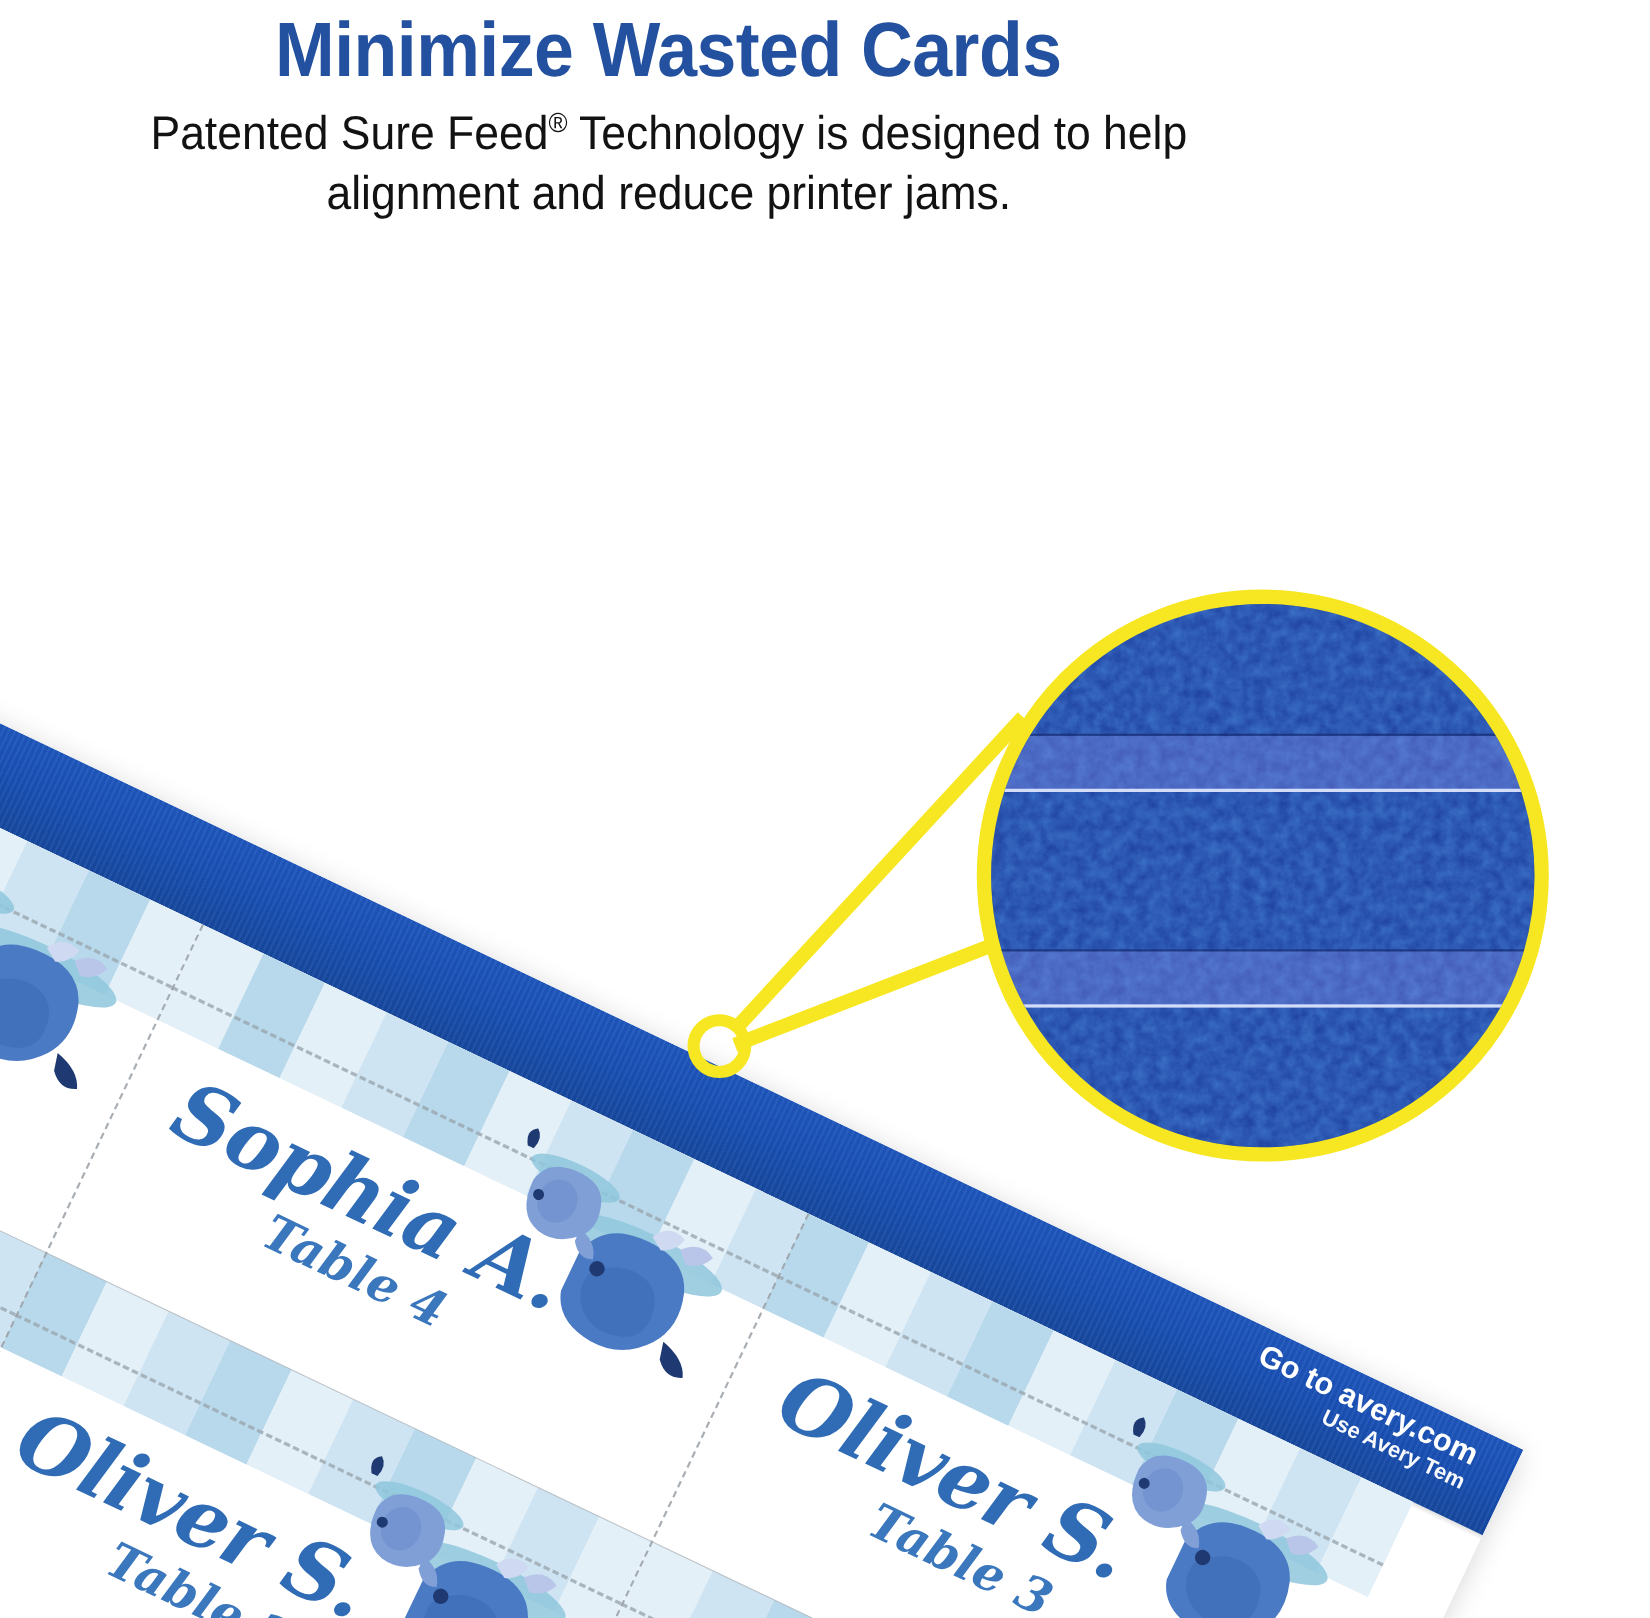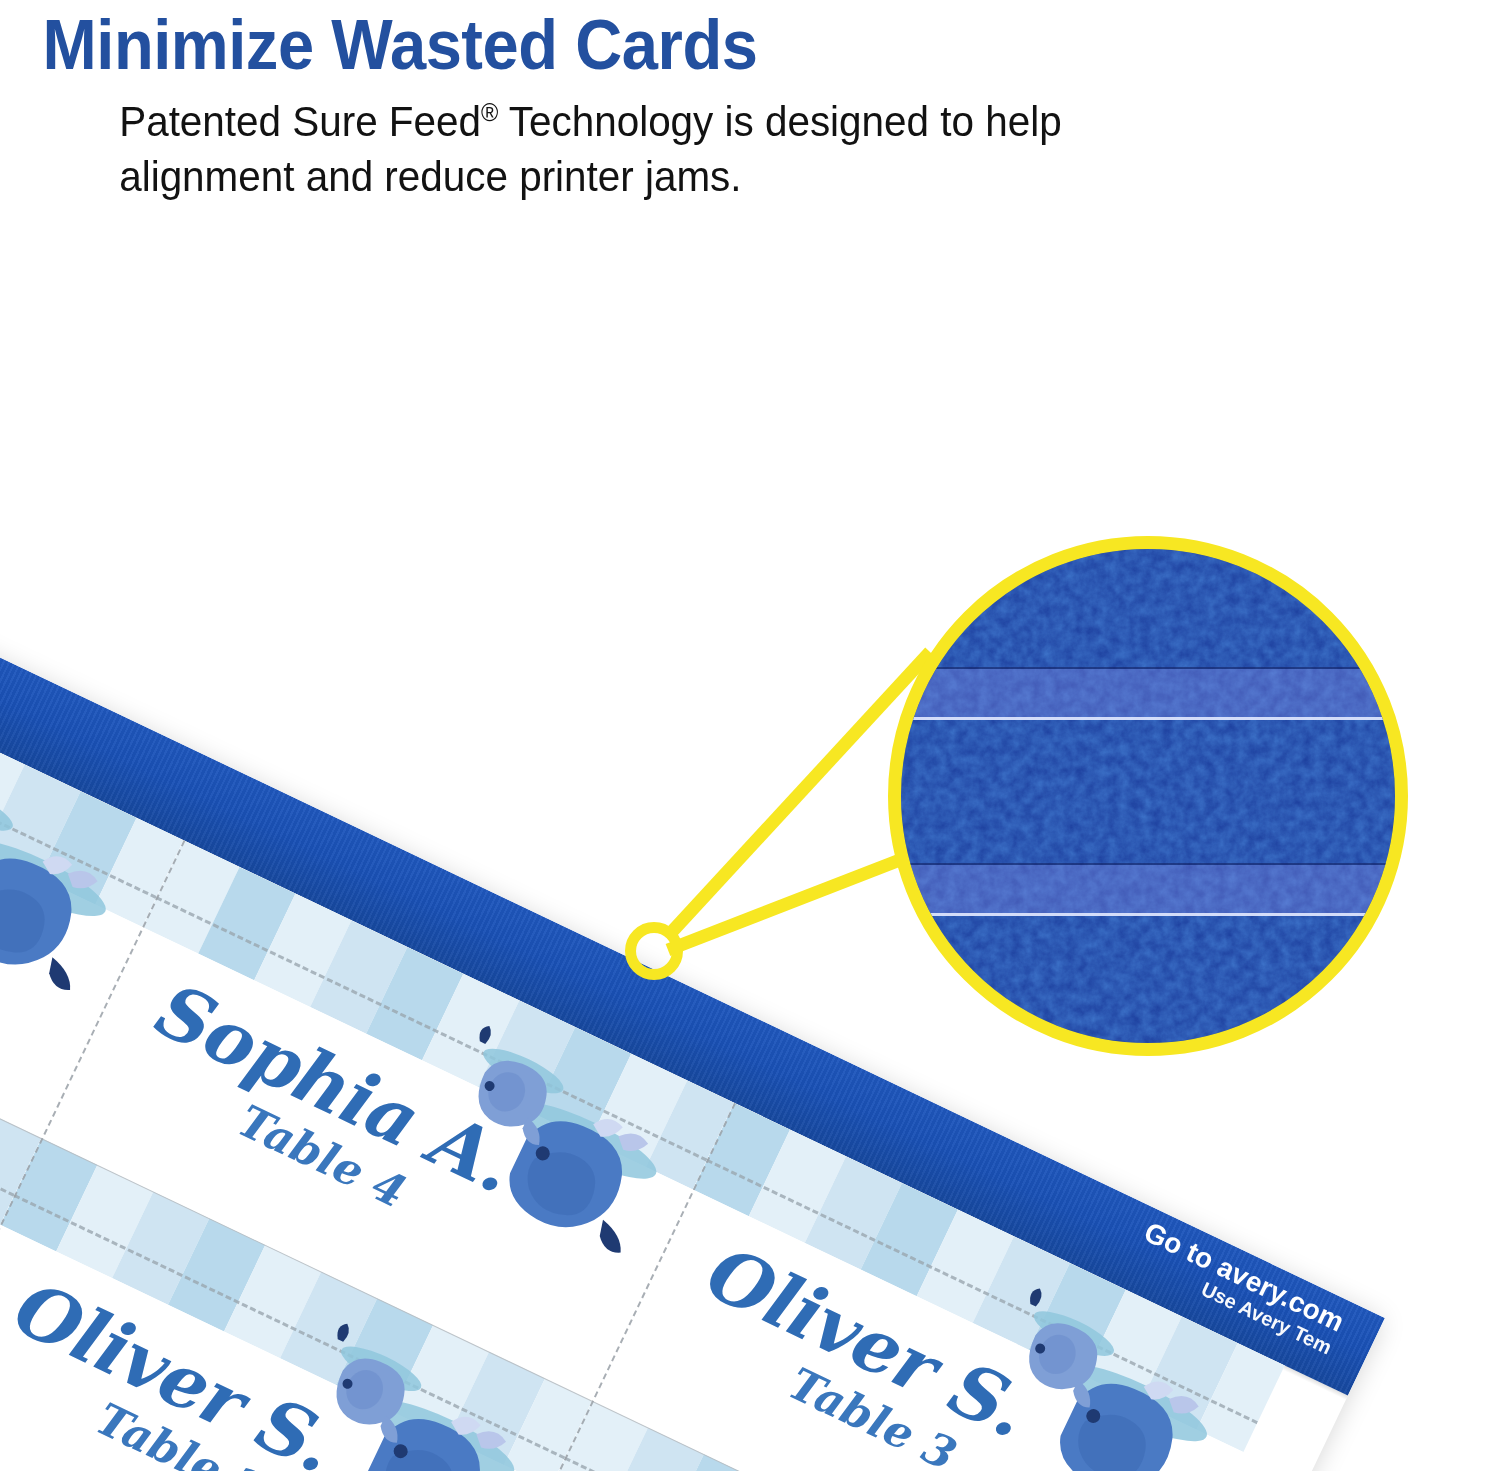--- a/index.html
+++ b/index.html
@@ -7,21 +7,21 @@
   body{
     width:1500px;height:1471px;
     background:#ffffff;
     font-family:"Liberation Sans", sans-serif;
     overflow:hidden;
     position:relative;
   }
   .stage{position:absolute;inset:0;overflow:hidden;background:#fff;}
 
   
-  .header{position:absolute;top:0;left:0;width:1215px;text-align:left;z-index:60;}
+  .header{position:absolute;top:0;left:0;width:1215px;text-align:center;z-index:60;}
   .headline{
     margin:0;padding-top:6px;
     font-size:70px;line-height:78px;
     font-weight:700;letter-spacing:-0.5px;
     color:#23509f;
     font-family:"Liberation Sans", sans-serif;
     transform:scaleX(.93);
   }
   .subline{
     margin:0 auto;padding-top:10px;

